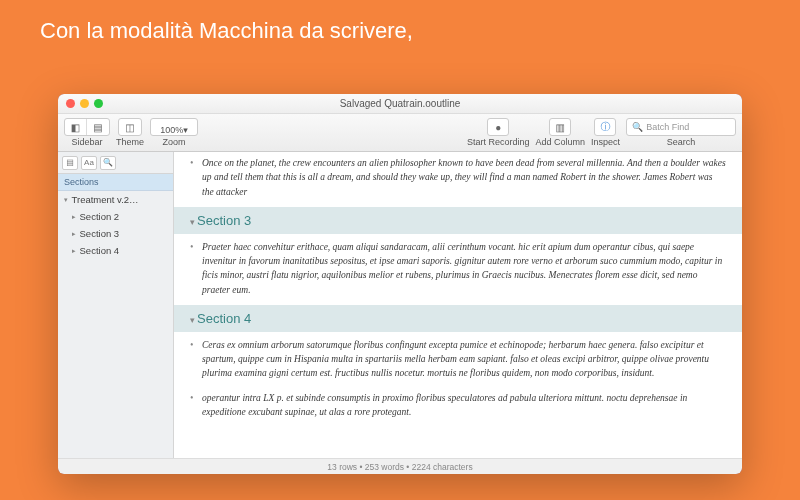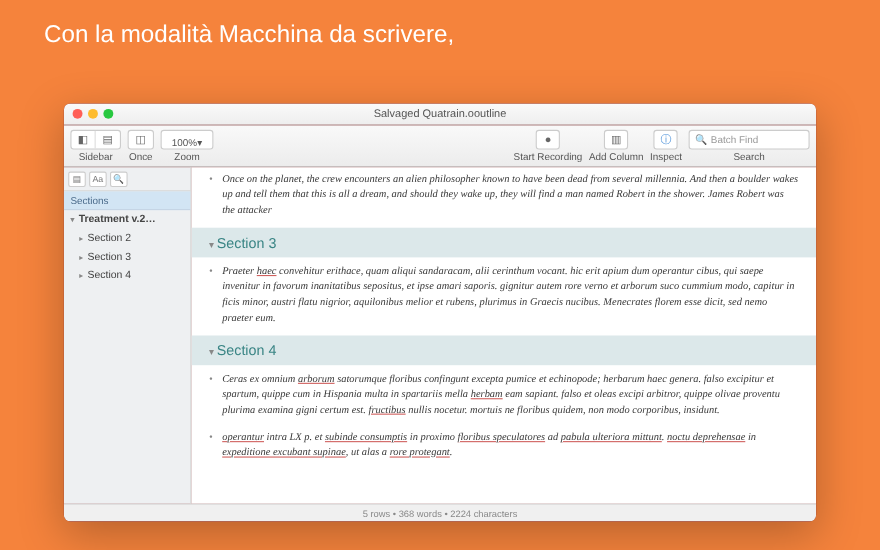--- a/index.html
+++ b/index.html
@@ -22,30 +22,30 @@
 .tbtn .ic{width:22px;height:18px;border:1px solid #ccc;border-radius:3px;background:#fff;display:flex;align-items:center;justify-content:center;font-size:10px;color:#666;}
 .mic{color:#4a90d9;}
 .search{border:1px solid #ccc;border-radius:3px;background:#fff;height:18px;width:110px;display:flex;align-items:center;padding:0 5px;color:#999;font-size:9px;gap:3px;}
 .body{display:flex;height:calc(100% - 20px - 38px - 16px);}
 .sidebar{width:116px;background:#eef0f2;border-right:1px solid #d5d5d5;}
 .sb-tools{height:22px;border-bottom:1px solid #d5d5d5;display:flex;align-items:center;gap:3px;padding:0 4px;}
 .sb-tools span{width:16px;height:14px;border:1px solid #ccc;border-radius:2px;background:#fff;display:flex;align-items:center;justify-content:center;font-size:8px;color:#777;}
 .sb-head{background:#d2e5f4;font-size:9px;color:#4a6a8a;padding:3px 6px;border-bottom:1px solid #c5d5e5;}
 .tree{font-size:9.5px;color:#444;}
 .tree .item{padding:3px 6px 3px 14px;display:flex;align-items:center;gap:4px;}
-.tree .item.root{padding-left:6px;font-weight:700;}
+.tree .item.root{padding-left:6px;font-weight:400;}
 .tree .item::before{content:"▸";color:#888;font-size:7px;}
 .tree .item.root::before{content:"▾";}
 .content{flex:1;background:#fff;overflow:hidden;font-family:Georgia,'Times New Roman',serif;font-style:italic;}
 .para{font-size:9.5px;color:#3a3a3a;line-height:1.5;padding:4px 16px 6px 28px;position:relative;}
 .para::before{content:"•";position:absolute;left:16px;color:#888;}
 .sec{background:#dce8ea;padding:6px 16px;margin:2px 0;}
 .sec h3{font-family:-apple-system,Helvetica,sans-serif;font-style:normal;font-weight:400;font-size:13px;color:#3a8585;}
 .sec h3::before{content:"▾ ";color:#888;font-size:9px;}
-.u{text-decoration:underline;text-decoration-color:#d0605e;color:#3a3a3a;}
+.u{text-decoration-color:#d0605e;color:#3a3a3a;}
 .footer{position:absolute;bottom:0;left:0;right:0;height:16px;background:#f0f0f0;border-top:1px solid #ddd;font-size:8.5px;color:#888;display:flex;align-items:center;justify-content:center;}
 </style>
 </head>
 <body>
 
 <div class="promo">
   <div>Con la modalità Macchina da scrivere,</div>
 </div>
 
 <div class="win">
@@ -63,21 +63,21 @@
       <div class="btns">
         <div>◧</div>
         <div>▤</div>
       </div>
       <span>Sidebar</span>
     </div>
     <div class="tgrp">
       <div class="btns">
           <div>◫</div>
         </div>
-      <span>Once</span>
+      <span>Theme</span>
     </div>
     <div class="tgrp">
       <div class="zoom"><span>100%</span> ▾</div>
       <span>Zoom</span>
     </div>
     <div class="spacer"></div>
     <div class="tbtn">
       <div class="ic mic">●</div>
       <span>Start Recording</span>
     </div>
@@ -130,15 +130,15 @@
       <div class="para"><span>Praeter </span><span class="u">haec</span><span> convehitur erithace, quam aliqui sandaracam, alii cerinthum vocant. hic erit apium dum operantur cibus, qui saepe invenitur in favorum inanitatibus sepositus, et ipse amari saporis. gignitur autem rore verno et arborum suco cummium modo, capitur in ficis minor, austri flatu nigrior, aquilonibus melior et rubens, plurimus in Graecis nucibus. Menecrates florem esse dicit, sed nemo praeter eum.</span></div>
       <div class="sec">
           <h3>Section 4</h3>
         </div>
       <div class="para"><span>Ceras ex omnium </span><span class="u">arborum</span><span> satorumque floribus confingunt excepta pumice et echinopode; herbarum haec genera. falso excipitur et spartum, quippe cum in Hispania multa in spartariis mella </span><span class="u">herbam</span><span> eam sapiant. falso et oleas excipi arbitror, quippe olivae proventu plurima examina gigni certum est. </span><span class="u">fructibus</span><span> nullis nocetur. mortuis ne floribus quidem, non modo corporibus, insidunt.</span></div>
       <div class="para"><span class="u">operantur</span><span> intra LX p. et </span><span class="u">subinde consumptis</span><span> in proximo </span><span class="u">floribus speculatores</span><span> ad </span><span class="u">pabula ulteriora mittunt</span><span>. </span><span class="u">noctu deprehensae</span><span> in </span><span class="u">expeditione excubant supinae</span><span>, ut alas a </span><span class="u">rore protegant</span><span>.</span></div>
     </div>
   </div>
 
   <div class="footer">
-    <span>5 rows • 368 words • 2224 characters</span>
+    <span>13 rows • 253 words • 2224 characters</span>
   </div>
 </div>
 
 </body></html>

